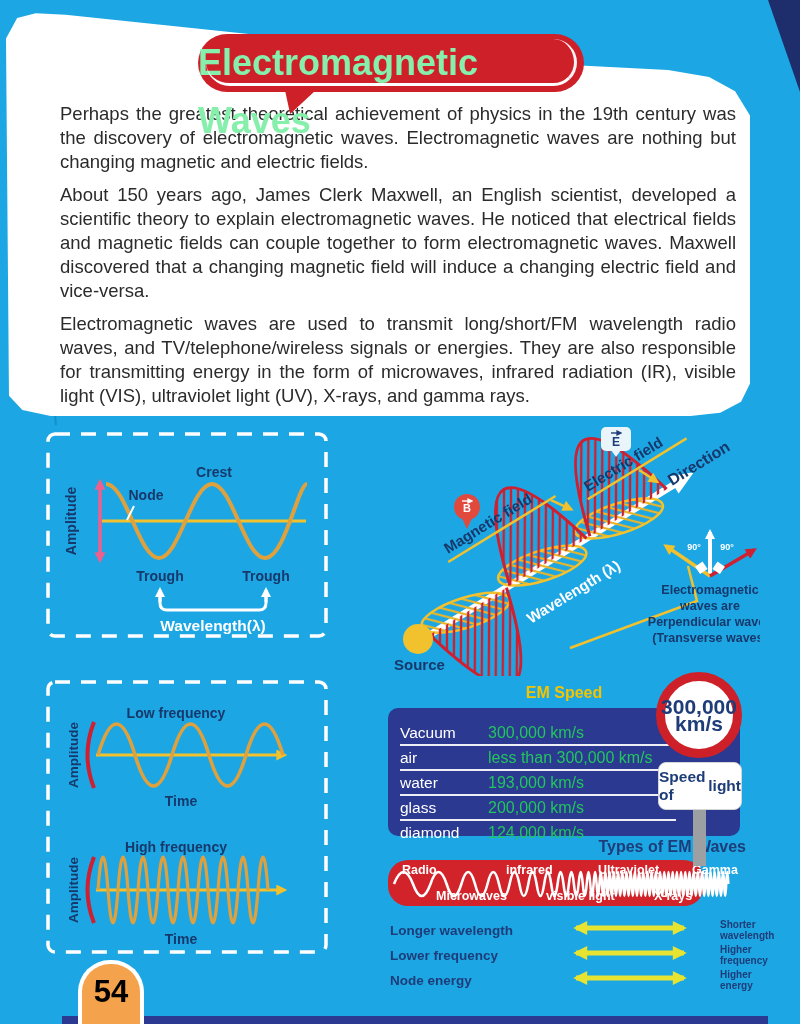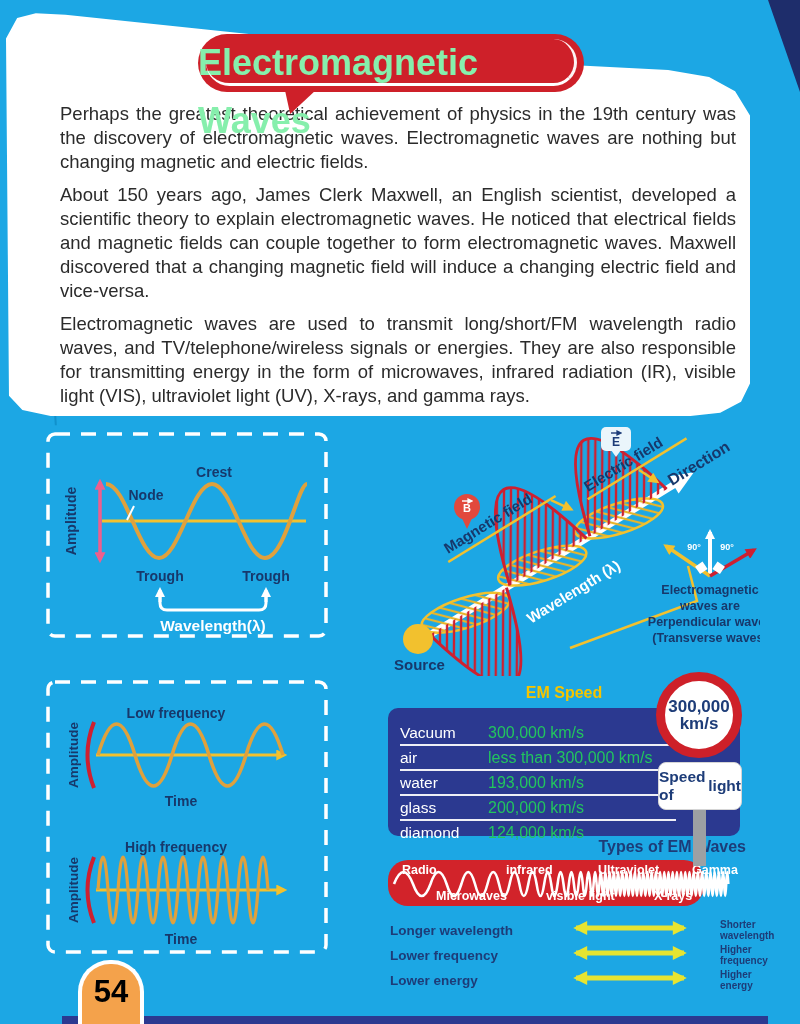--- a/index.html
+++ b/index.html
@@ -23,21 +23,21 @@
   .t-navy{fill:#17386B;font-weight:600;}
   .t-white{fill:#ffffff;font-weight:bold;}
   
   .speed-title{left:388px;top:684px;width:352px;text-align:center;color:#F5C400;font-weight:bold;font-size:16px;}
   .speed-panel{left:388px;top:708px;width:352px;height:128px;background:#2B3990;border-radius:10px;padding:13px 0 0 12px;box-sizing:border-box;}
   .speed-row{display:flex;align-items:center;width:276px;height:23px;border-bottom:2px solid rgba(255,255,255,.92);}
   .speed-row:last-child{border-bottom:none;}
   .speed-row .med{flex:0 0 88px;color:#fff;font-size:15.5px;}
   .speed-row .val{flex:0 0 182px;text-align:left;color:#22c55e;font-size:16px;}
   .sign-circle{left:656px;top:672px;width:86px;height:86px;background:#fff;border:9px solid #CE2029;border-radius:50%;box-sizing:border-box;z-index:3;
-    display:flex;flex-direction:column;align-items:center;justify-content:center;color:#1D3C78;font-weight:bold;font-size:17px;line-height:17px;}
+    display:flex;flex-direction:column;align-items:center;justify-content:center;color:#1D3C78;font-weight:bold;font-size:21px;line-height:17px;}
   .sign-label{left:658px;top:762px;width:82px;height:46px;background:#fff;border:1px solid #d5d5d5;border-radius:8px;z-index:3;
     display:flex;flex-direction:row;align-items:center;justify-content:center;color:#1D3C78;font-weight:bold;font-size:15.5px;line-height:18px;}
   .sign-post{left:693px;top:806px;width:13px;height:60px;background:#9DA0A3;z-index:2;}
   
   .types-title{left:388px;top:838px;width:358px;text-align:right;color:#1D3C78;font-weight:bold;font-size:16px;}
   .types-bar{left:388px;top:860px;width:316px;height:46px;background:#D2232A;border-radius:20px;}
   .types-bar .lbl{position:absolute;color:#fff;font-weight:bold;font-size:12.5px;white-space:nowrap;}
   
   .comp-row{left:390px;width:356px;height:20px;display:flex;align-items:center;gap:20px;}
   .comp-row .cl{flex:0 0 150px;color:#1D3C78;font-weight:bold;font-size:13.5px;}
@@ -245,21 +245,21 @@
     <span class="cr">Shorter wavelength</span>
   </div>
   <div class="abs comp-row" style="top:945px">
     <span class="cl">Lower frequency</span>
     <span class="cm"><svg width="140" height="16">
           <line x1="16" y1="8" x2="124" y2="8" stroke="#E6E431" stroke-width="5" marker-start="url(#ag)" marker-end="url(#ag)"></line>
         </svg></span>
     <span class="cr">Higher frequency</span>
   </div>
   <div class="abs comp-row" style="top:970px">
-    <span class="cl">Lower energy</span>
+    <span class="cl">Node energy</span>
     <span class="cm"><svg width="140" height="16">
           <line x1="16" y1="8" x2="124" y2="8" stroke="#E6E431" stroke-width="5" marker-start="url(#ag)" marker-end="url(#ag)"></line>
         </svg></span>
     <span class="cr">Higher energy</span>
   </div>
 
   <div class="abs tombstone">
     <span>54</span>
   </div>
 

